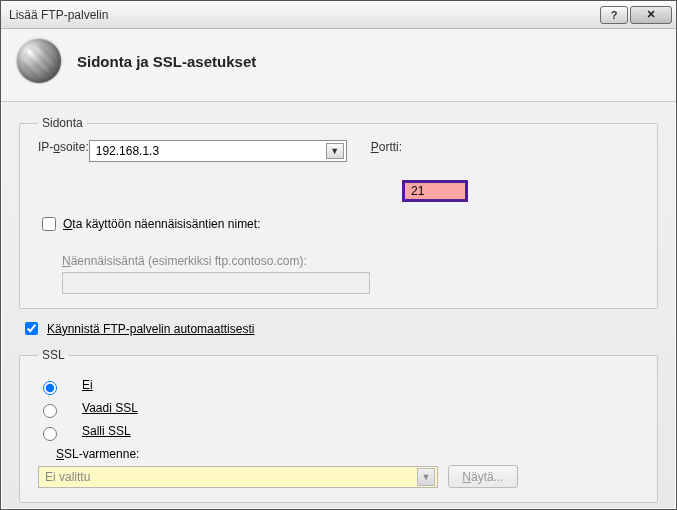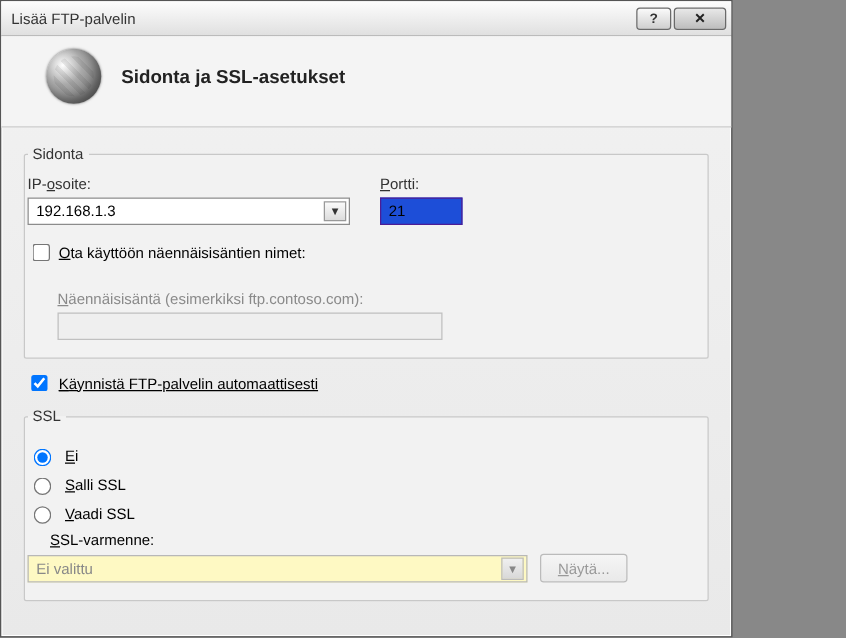--- a/index.html
+++ b/index.html
@@ -6,21 +6,21 @@
   body {
     margin: 0;
     font-family: "Segoe UI", Tahoma, sans-serif;
     font-size: 12px;
     background: #888;
     width: 677px;
     height: 510px;
     overflow: hidden;
   }
   .window {
-    width: 586px;
+    width: 677px;
     height: 510px;
     background: linear-gradient(#f2f2f2, #e9e9e9);
     border: 1px solid #555;
     display: flex;
     flex-direction: column;
     box-shadow: inset 0 0 0 1px #fff;
   }
   .titlebar {
     height: 28px;
     background: linear-gradient(#fdfdfd, #e0e0e0);
@@ -39,21 +39,21 @@
     background: linear-gradient(#fafafa, #cfcfcf);
     display: flex; align-items: center; justify-content: center;
     font-weight: bold; font-size: 11px; color: #333;
     cursor: default;
   }
   .winbtn.close { width: 42px; background: linear-gradient(#e8e8e8, #bdbdbd); color:#222;}
   .header {
     display: flex;
     align-items: center;
     gap: 16px;
-    padding: 10px 20px 18px 36px;
+    padding: 10px 20px 18px 16px;
     border-bottom: 1px solid #ccc;
     background: #f4f4f4;
   }
   .globe {
     width: 44px; height: 44px;
     border-radius: 50%;
     background: radial-gradient(circle at 30% 30%, #fff, #aaa 35%, #555 100%);
     box-shadow: inset -4px -4px 8px rgba(0,0,0,.3), 0 0 2px #666;
     position: relative;
     flex-shrink: 0;
@@ -66,26 +66,26 @@
   .heading { font-size: 15px; font-weight: bold; color: #222; }
   .content {
     flex: 1;
     padding: 14px 18px 8px 18px;
     overflow: auto;
   }
   fieldset {
     border: 1px solid #c8c8c8;
     border-radius: 2px;
     margin: 0 0 10px 0;
-    padding: 10px 14px 14px 2px;
+    padding: 10px 14px 14px 18px;
     background: #f2f2f2;
   }
   legend { padding: 0 4px; color: #333; font-size: 12px; }
   .row { display: flex; gap: 24px; align-items: flex-start; }
-  .col { display: flex; flex-direction: column; }
+  .col { display: flex; flex-direction: row; }
   .label { margin-bottom: 4px; color: #333; }
   .underline { text-decoration: underline; }
   .combo {
     width: 258px; height: 22px;
     border: 1px solid #8c8c8c;
     background: #fff;
     display: flex; align-items: center;
     position: relative;
   }
   .combo input {
@@ -94,37 +94,37 @@
     height: 100%;
   }
   .combo .drop {
     position:absolute; right:2px; top:2px; bottom:2px; width:18px;
     background: linear-gradient(#fafafa,#dcdcdc);
     border: 1px solid #999;
     display:flex; align-items:center; justify-content:center;
     font-size:9px; color:#333;
   }
   .textin {
-    height: 22px; border: 1px solid #4c1d95; background:#1d4ed8;
-    padding: 0 6px; font-family: inherit; font-size:12px;
+    height: 22px; border: 3px solid #4c1d95; background:#fca5a5;
+    padding: 0 6px; font-family: inherit; font-size:12px;margin-top:40px;
   }
   .textin.port { width: 66px; }
   .checkrow { display:flex; align-items:center; gap:4px; margin-top: 12px; }
   .checkrow input[type=checkbox]{ width:14px; height:14px; }
   .virtual {
     margin: 20px 0 0 24px;
     color: #8a8a8a;
   }
   .virtual .textin {
     display:block; margin-top:4px;
     width: 308px; background:#efefef; border:1px solid #c0c0c0;
     color:#999;
   }
   .standalone-check { display:flex; align-items:center; gap:6px; margin: 4px 2px 10px 2px; text-decoration: underline; }
-  .radio-row { display:flex; align-items:center; gap:8px; margin: 6px 0; }
+  .radio-row { display:flex; gap:22px; margin: 6px 0; text-decoration: underline; }
   .radio-row input[type=radio]{ width:14px; height:14px; }
   .ssl-cert-label { margin: 6px 0 4px 18px; }
   .certrow { display:flex; gap:10px; align-items:center; margin-left:0; }
   .certcombo { width: 400px; height: 22px; border: 1px solid #b8b8b8; background:#fef9c3; display:flex; align-items:center; position:relative; color:#888; }
   .certcombo span.val { padding-left:6px; flex:1; }
   .certcombo .drop {
     width:18px; height:18px; margin-right:2px;
     background: linear-gradient(#f0f0f0,#d8d8d8);
     border:1px solid #bbb;
     display:flex; align-items:center; justify-content:center;
@@ -204,25 +204,25 @@
 
     <fieldset>
       <legend>SSL</legend>
 
       <div class="radio-row">
         <input type="radio" name="ssl" checked="" style="">
         <span><span class="underline">E</span>i</span>
       </div>
       <div class="radio-row">
         <input type="radio" name="ssl" style="">
-        <span><span class="underline">S</span>alli SSL</span>
+        <span><span class="underline">V</span>aadi SSL</span>
       </div>
       <div class="radio-row">
         <input type="radio" name="ssl" style="">
-        <span><span class="underline">V</span>aadi SSL</span>
+        <span><span class="underline">S</span>alli SSL</span>
       </div>
 
       <div class="ssl-cert-label"><span class="underline">S</span>SL-varmenne:</div>
       <div class="certrow">
         <div class="certcombo">
           <span class="val">Ei valittu</span>
           <div class="drop">▼</div>
         </div>
         <button class="btn show" disabled=""><span class="underline">N</span>äytä...</button>
       </div>

